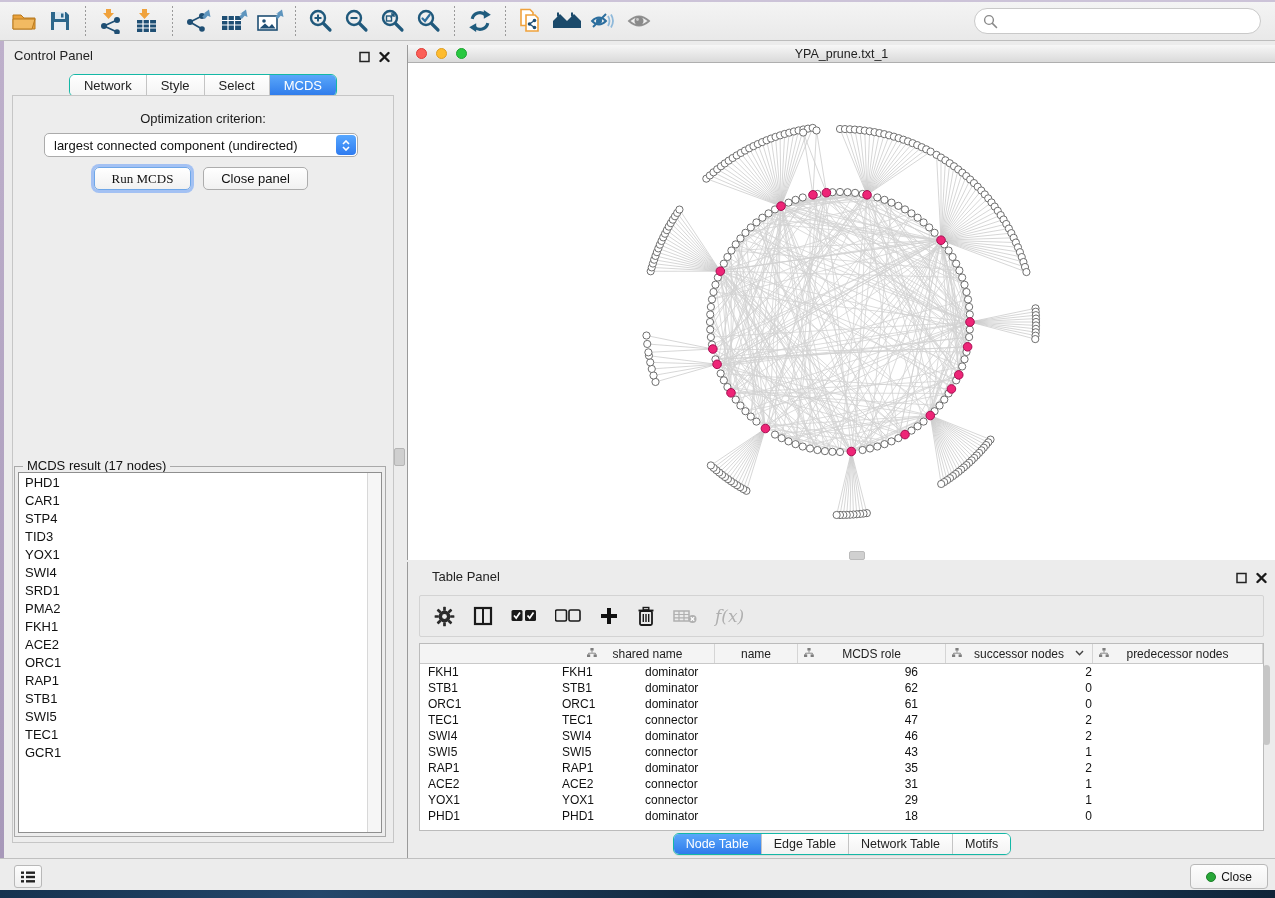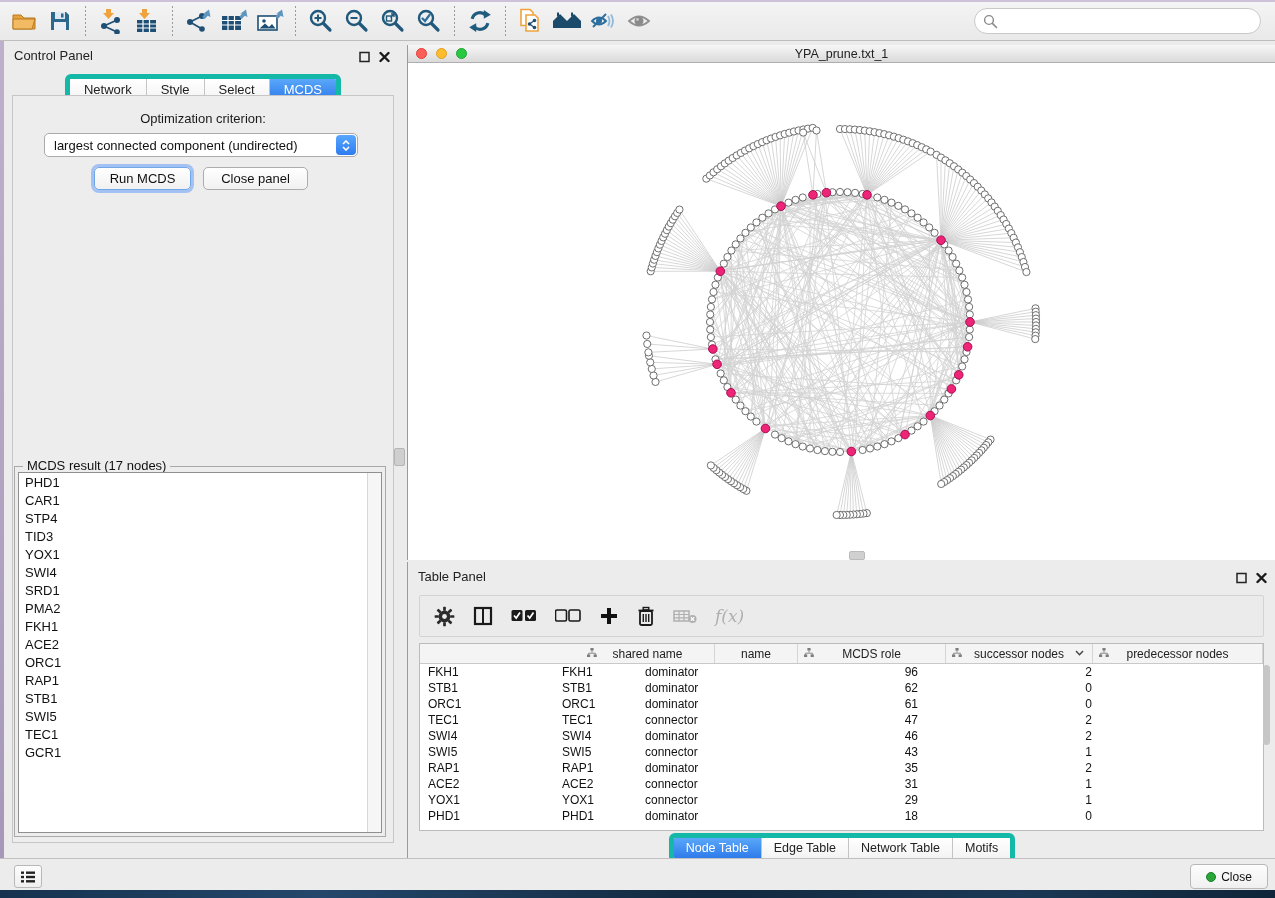--- a/index.html
+++ b/index.html
@@ -16,52 +16,52 @@
   .tsep{width:1px;height:30px;margin:0 7px;background-image:linear-gradient(#9a9a9a 40%,transparent 40%);background-size:1px 4px;}
   #search-wrap{margin-left:auto;margin-right:14px;width:287px;height:26px;border:1px solid #C9C9C9;border-radius:13px;background:#fff;display:flex;align-items:center;padding-left:8px;box-sizing:border-box;}
   #search-wrap input{border:none;outline:none;flex:1;font:13px "Liberation Sans",sans-serif;background:transparent;margin-left:5px;}
 
   
   #control-panel{left:4px;top:41px;width:398px;height:817px;background:#ECECEC;}
   #cp-title{left:10px;top:7px;font-size:13px;color:#222;}
   .winbtns{top:10px;display:flex;gap:9px;}
   #cp-winbtns{left:355px;}
   #cp-tabs{left:0;top:33px;width:398px;display:flex;justify-content:center;}
-  .seg-group{display:flex;border:5px solid #14b8a6;border-radius:6px;background:#fff;overflow:hidden;box-shadow:0 1px 1px rgba(0,0,0,.08);}
+  .seg-group{display:flex;border:1px solid #14b8a6;border-radius:6px;background:#fff;overflow:hidden;box-shadow:0 1px 1px rgba(0,0,0,.08);}
   .seg{padding:3px 14px;font-size:13px;color:#222;border-left:1px solid #C4C4C4;background:linear-gradient(#FFFFFF,#F3F3F3);cursor:default;}
   .seg:first-child{border-left:none;}
   .seg.active{background:linear-gradient(#5AA7FA,#2E7BEB);color:#fff;text-align:right;}
   #cp-body{left:8px;top:54px;width:382px;height:748px;background:#EDEDED;border:1px solid #C6C6C6;box-sizing:border-box;}
   #opt-label{left:0;top:70px;width:398px;text-align:center;font-size:13px;color:#1a1a1a;}
   #opt-select{left:40px;top:92px;width:314px;height:24px;border:1px solid #ABABAB;border-radius:5px;background:#fff;display:flex;align-items:center;box-sizing:border-box;}
   #opt-select .val{flex:1;font-size:13px;padding-left:9px;color:#111;white-space:nowrap;}
   #opt-stepper{width:20px;height:20px;margin-right:1px;border-radius:4px;background:linear-gradient(#57A7FF,#2E7BF0);display:flex;flex-direction:column;align-items:center;justify-content:center;gap:1px;}
   .btn{height:23px;border:1px solid #ADADAD;border-radius:5px;background:linear-gradient(#FFFFFF,#F1F1F1);font-size:13px;color:#111;display:flex;align-items:center;justify-content:center;box-sizing:border-box;}
-  #run-btn{left:90px;top:126px;width:97px;border-color:#6FA7E8;box-shadow:0 0 0 3px rgba(90,150,250,.5);}
+  #run-btn{left:90px;top:126px;width:97px;border-color:#6FA7E8;box-shadow:0 0 0 3px rgba(90,150,250,.5);font-family:Liberation Serif, serif;}
   #closep-btn{left:199px;top:126px;width:105px;}
   #mcds-group{left:10px;top:425px;width:372px;height:371px;border:1px solid #A9A9A9;box-sizing:border-box;}
   #mcds-legend{position:absolute;left:8px;top:-9px;background:#EDEDED;padding:0 4px;font-size:13px;color:#111;}
   #mcds-list{position:absolute;left:3px;top:5px;right:3px;bottom:3px;background:#fff;border:1px solid #8F8F8F;overflow:hidden;}
   #mcds-scroll{position:absolute;right:0;top:0;width:13px;height:100%;background:#F6F6F6;border-left:1px solid #D8D8D8;}
   .mcds-item{font-size:13px;color:#111;padding:1.5px 0 1.5px 6px;}
 
   
   #network-window{left:407px;top:45px;width:868px;height:515px;background:#fff;border-left:1px solid #9a9a9a;box-sizing:border-box;}
   #net-titlebar{position:absolute;left:0;top:0;width:100%;height:18px;background:linear-gradient(#F7F7F7,#DADADA);border-bottom:1px solid #AFAFAF;box-sizing:border-box;}
   .light{position:absolute;top:3px;width:11px;height:11px;border-radius:50%;box-sizing:border-box;}
   #net-title{position:absolute;left:0;top:2px;width:100%;text-align:center;font-size:12.5px;color:#222;}
   #net-canvas{position:absolute;left:0;top:18px;}
 
   
   #gutter-handle{left:394px;top:448px;width:9px;height:16px;background:#CFCFCF;border:1px solid #B5B5B5;border-radius:2px;}
   #hsplit-handle{left:849px;top:551px;width:14px;height:7px;background:#D0D0D0;border:1px solid #BBB;border-radius:2px;}
 
   
   #table-panel{left:407px;top:562px;width:868px;height:296px;background:#ECECEC;border-left:1px solid #9a9a9a;box-sizing:border-box;}
-  #tp-title{left:10px;top:7px;font-size:13px;color:#222;}
+  #tp-title{left:24px;top:7px;font-size:13px;color:#222;}
   #tp-winbtns{left:828px;}
   #tp-toolbar{left:11px;top:33px;width:845px;height:42px;background:#EBEBEB;border:1px solid #D3D3D3;border-radius:2px;display:flex;align-items:center;box-sizing:border-box;padding-left:14px;gap:18px;}
   .fx{font-family:"DejaVu Serif",serif;font-style:italic;font-size:17px;color:#AFAFAF;}
   #tp-table{left:11px;top:81px;width:845px;height:188px;background:#fff;border:1px solid #BBB;box-sizing:border-box;overflow:hidden;}
   #tp-header{display:flex;height:19px;background:#F4F4F4;border-bottom:1px solid #C9C9C9;justify-content:flex-end;}
   .th{position:relative;display:flex;align-items:center;justify-content:center;font-size:12px;color:#222;border-right:1px solid #D5D5D5;box-sizing:border-box;}
   .th .shared-ic{position:absolute;left:6px;top:4px;}
   .th .sort-ic{position:absolute;right:8px;top:6px;}
   .tr{display:flex;height:16px;align-items:center;}
   .td{font-size:12px;color:#111;box-sizing:border-box;white-space:nowrap;}

